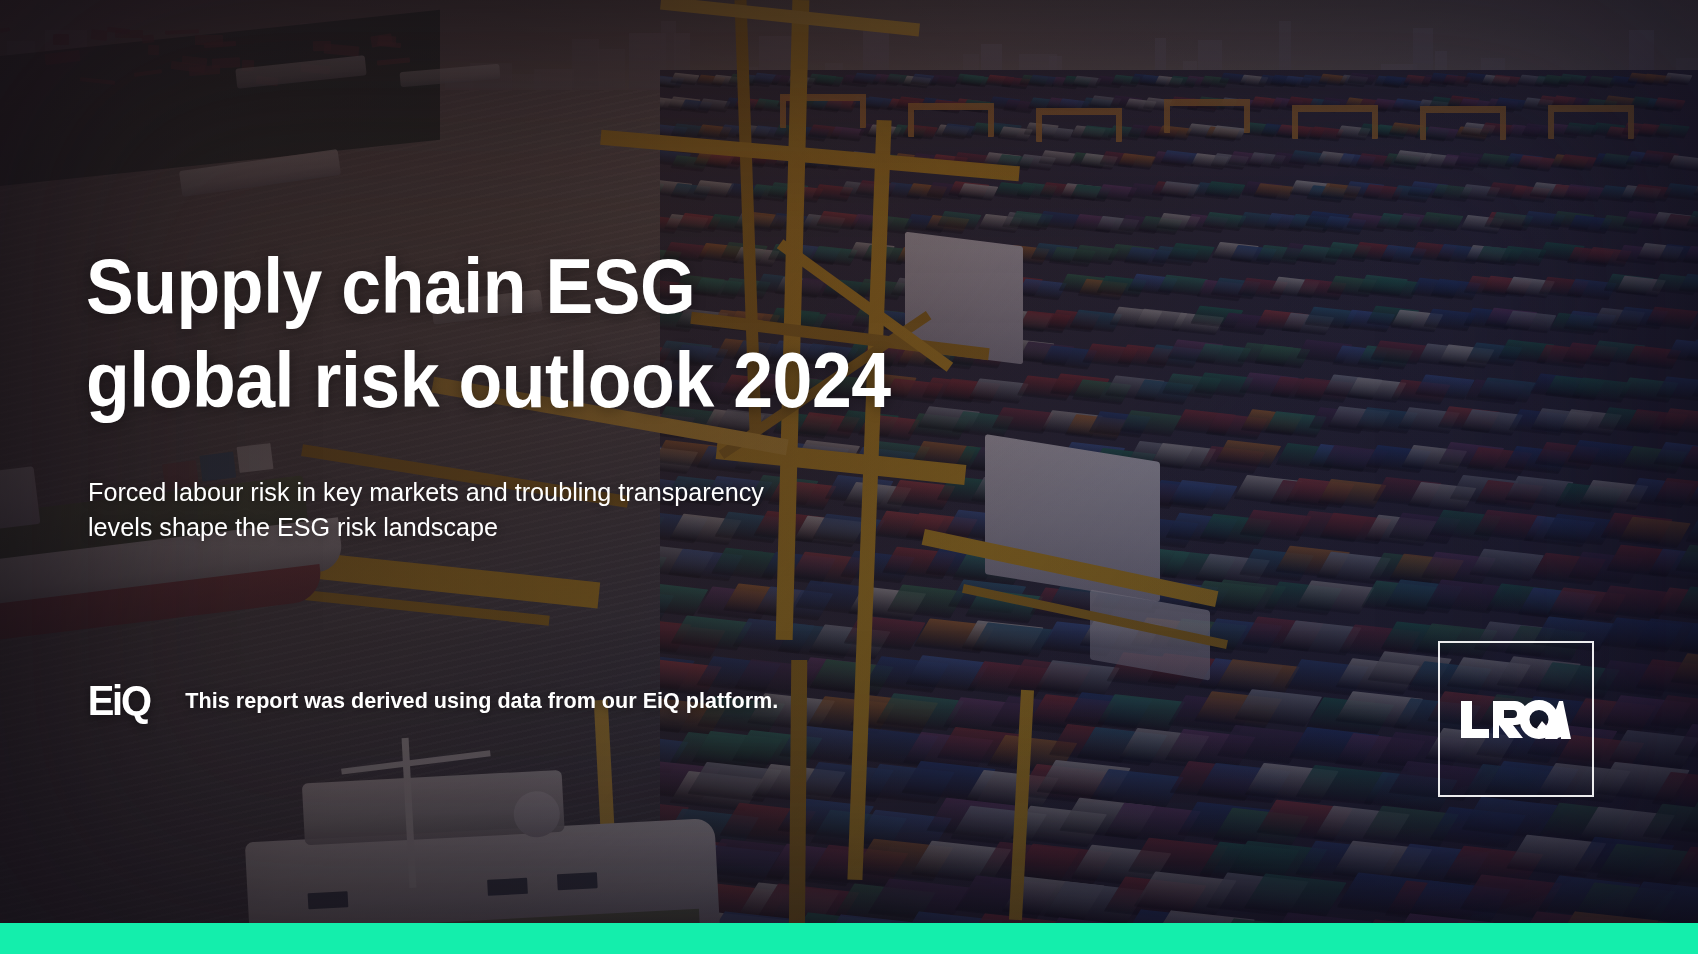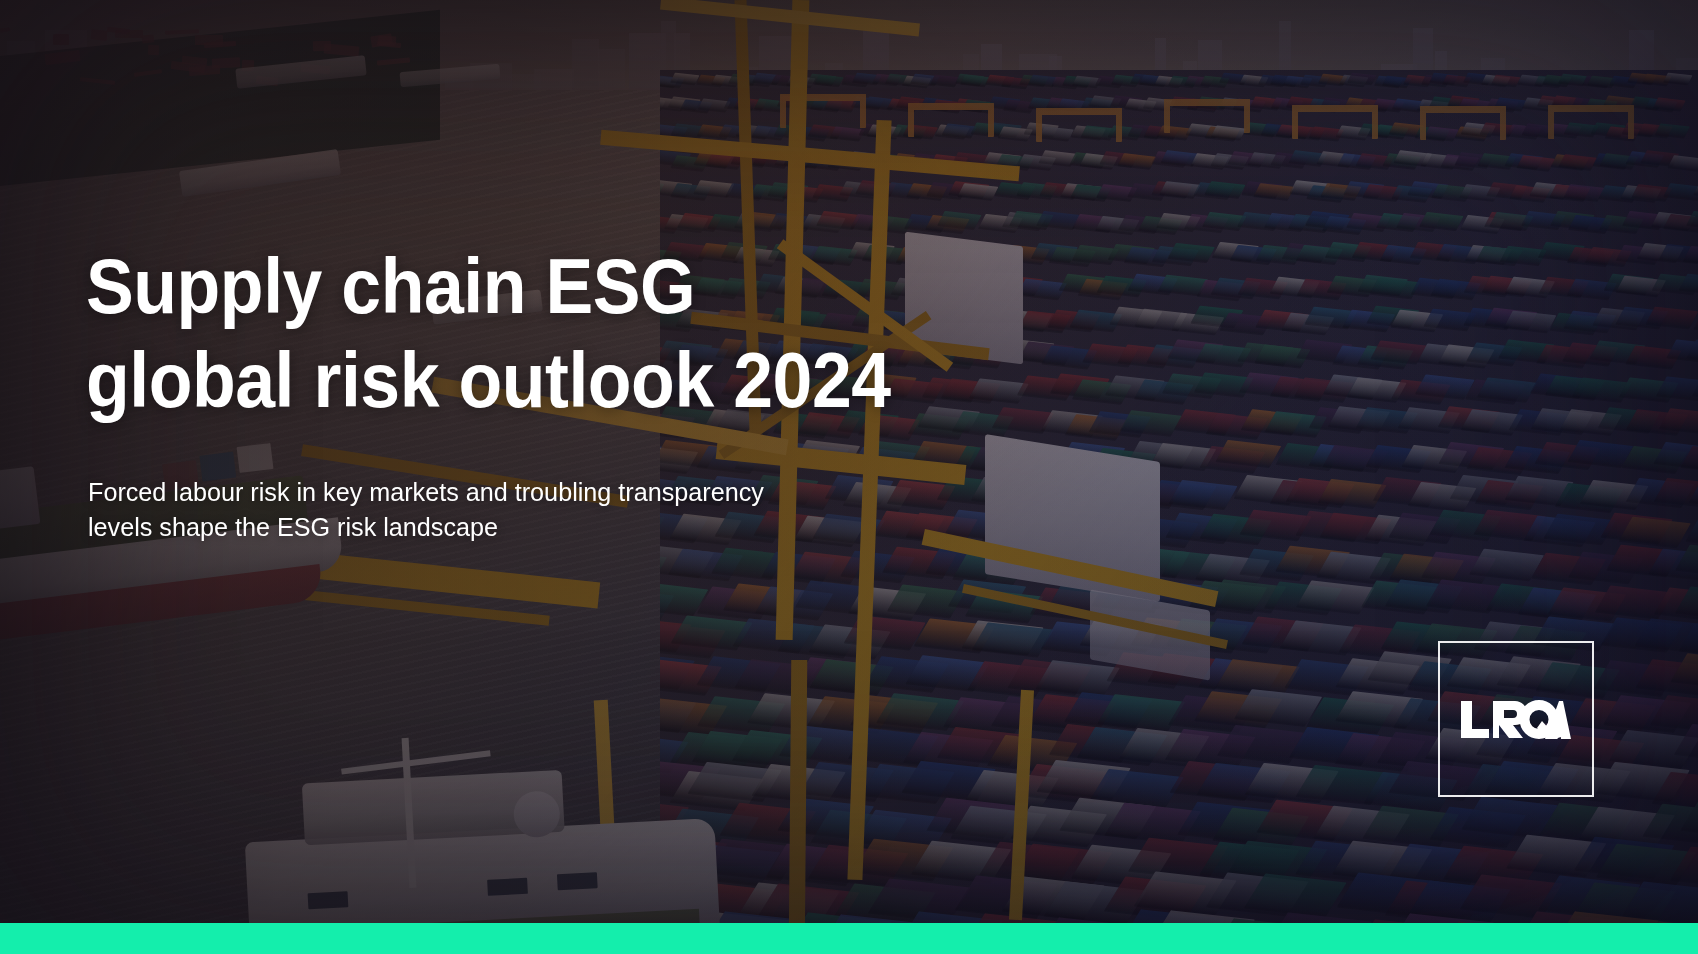--- a/index.html
+++ b/index.html
@@ -1254,20 +1254,24 @@
   </div>
 
   <div class="content">
 
     <h1 class="title">Supply chain ESG
 global risk outlook 2024</h1>
 
     <p class="subtitle">Forced labour risk in key markets and troubling transparency
 levels shape the ESG risk landscape</p>
 
+    <div class="eiq-row">
+      <span class="eiq-logo">EiQ</span>
+      <span class="eiq-caption">This report was derived using data from our EiQ platform.</span>
+    </div>
 
     <div class="lrqa-box">
       <div class="lrqa-mark">
         <svg viewBox="0 0 114 40" aria-hidden="true">
 
           <path d="M2 2 H13 V30 H30 V39 H2 Z" fill="#ffffff"></path>
 
           <path d="M34 2 H56 a12 12 0 0 1 0 24 h-2 l10 13 H50 L40 26 V39 H34 Z
                    M45 11 v8 h9 a4 4 0 0 0 0-8 Z" fill="#ffffff" fill-rule="evenodd"></path>
 

